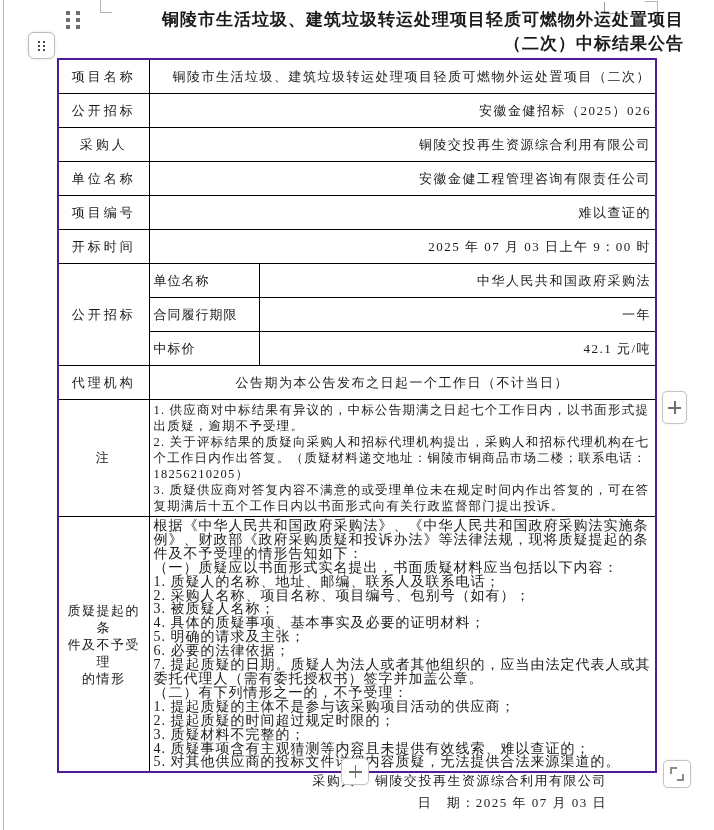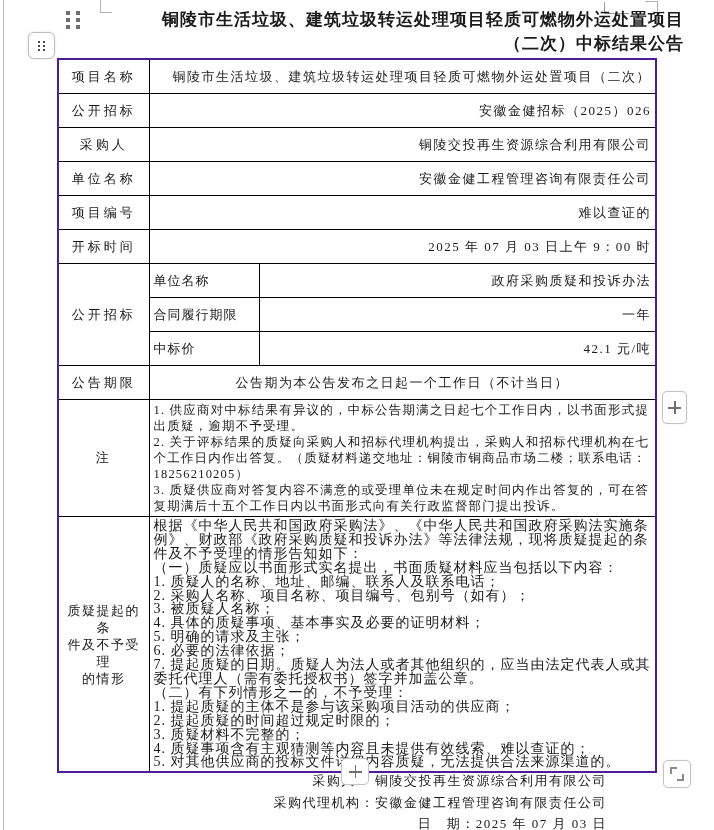--- a/index.html
+++ b/index.html
@@ -149,32 +149,32 @@
     <td class="lbl">项目编号</td>
     <td class="val" colspan="2">难以查证的</td>
   </tr>
   <tr class="r-std">
     <td class="lbl">开标时间</td>
     <td class="val" colspan="2">2025 年 07 月 03 日上午 9：00 时</td>
   </tr>
   <tr class="r-win">
     <td class="lbl" rowspan="3">公开招标</td>
     <td class="sublbl">单位名称</td>
-    <td class="val">政府采购质疑和投诉办法</td>
+    <td class="val">中华人民共和国政府采购法</td>
   </tr>
   <tr class="r-win">
     <td class="sublbl">合同履行期限</td>
     <td class="val">一年</td>
   </tr>
   <tr class="r-win">
     <td class="sublbl">中标价</td>
     <td class="val">42.1 元/吨</td>
   </tr>
   <tr class="r-std">
-    <td class="lbl">公告期限</td>
+    <td class="lbl">代理机构</td>
     <td class="val-left" colspan="2">公告期为本公告发布之日起一个工作日（不计当日）</td>
   </tr>
   <tr>
     <td class="lbl">注</td>
     <td class="note-cell" colspan="2">1. 供应商对中标结果有异议的，中标公告期满之日起七个工作日内，以书面形式提出质疑，逾期不予受理。
 2. 关于评标结果的质疑向采购人和招标代理机构提出，采购人和招标代理机构在七个工作日内作出答复。（质疑材料递交地址：铜陵市铜商品市场二楼；联系电话：18256210205）
 3. 质疑供应商对答复内容不满意的或受理单位未在规定时间内作出答复的，可在答复期满后十五个工作日内以书面形式向有关行政监督部门提出投诉。</td>
   </tr>
   <tr>
     <td class="cond-lbl">质疑提起的条
@@ -194,21 +194,20 @@
 2. 提起质疑的时间超过规定时限的；
 3. 质疑材料不完整的；
 4. 质疑事项含有主观猜测等内容且未提供有效线索、难以查证的；
 5. 对其他供应商的投标文件详细内容质疑，无法提供合法来源渠道的。</td>
   </tr>
 </tbody>
   </table>
 
 <div class="doc-footer">
   <div>采购人： 铜陵交投再生资源综合利用有限公司</div>
-  <div>采购代理机构：安徽金健工程管理咨询有限责任公司</div>
   <div>日　期：2025 年 07 月 03 日</div>
 </div>
 
 <div class="plus-button pb1">
   <span class="plus-icon"></span>
 </div>
 <div class="plus-button pb2">
   <span class="plus-icon"></span>
 </div>
 <div class="expand-button">

